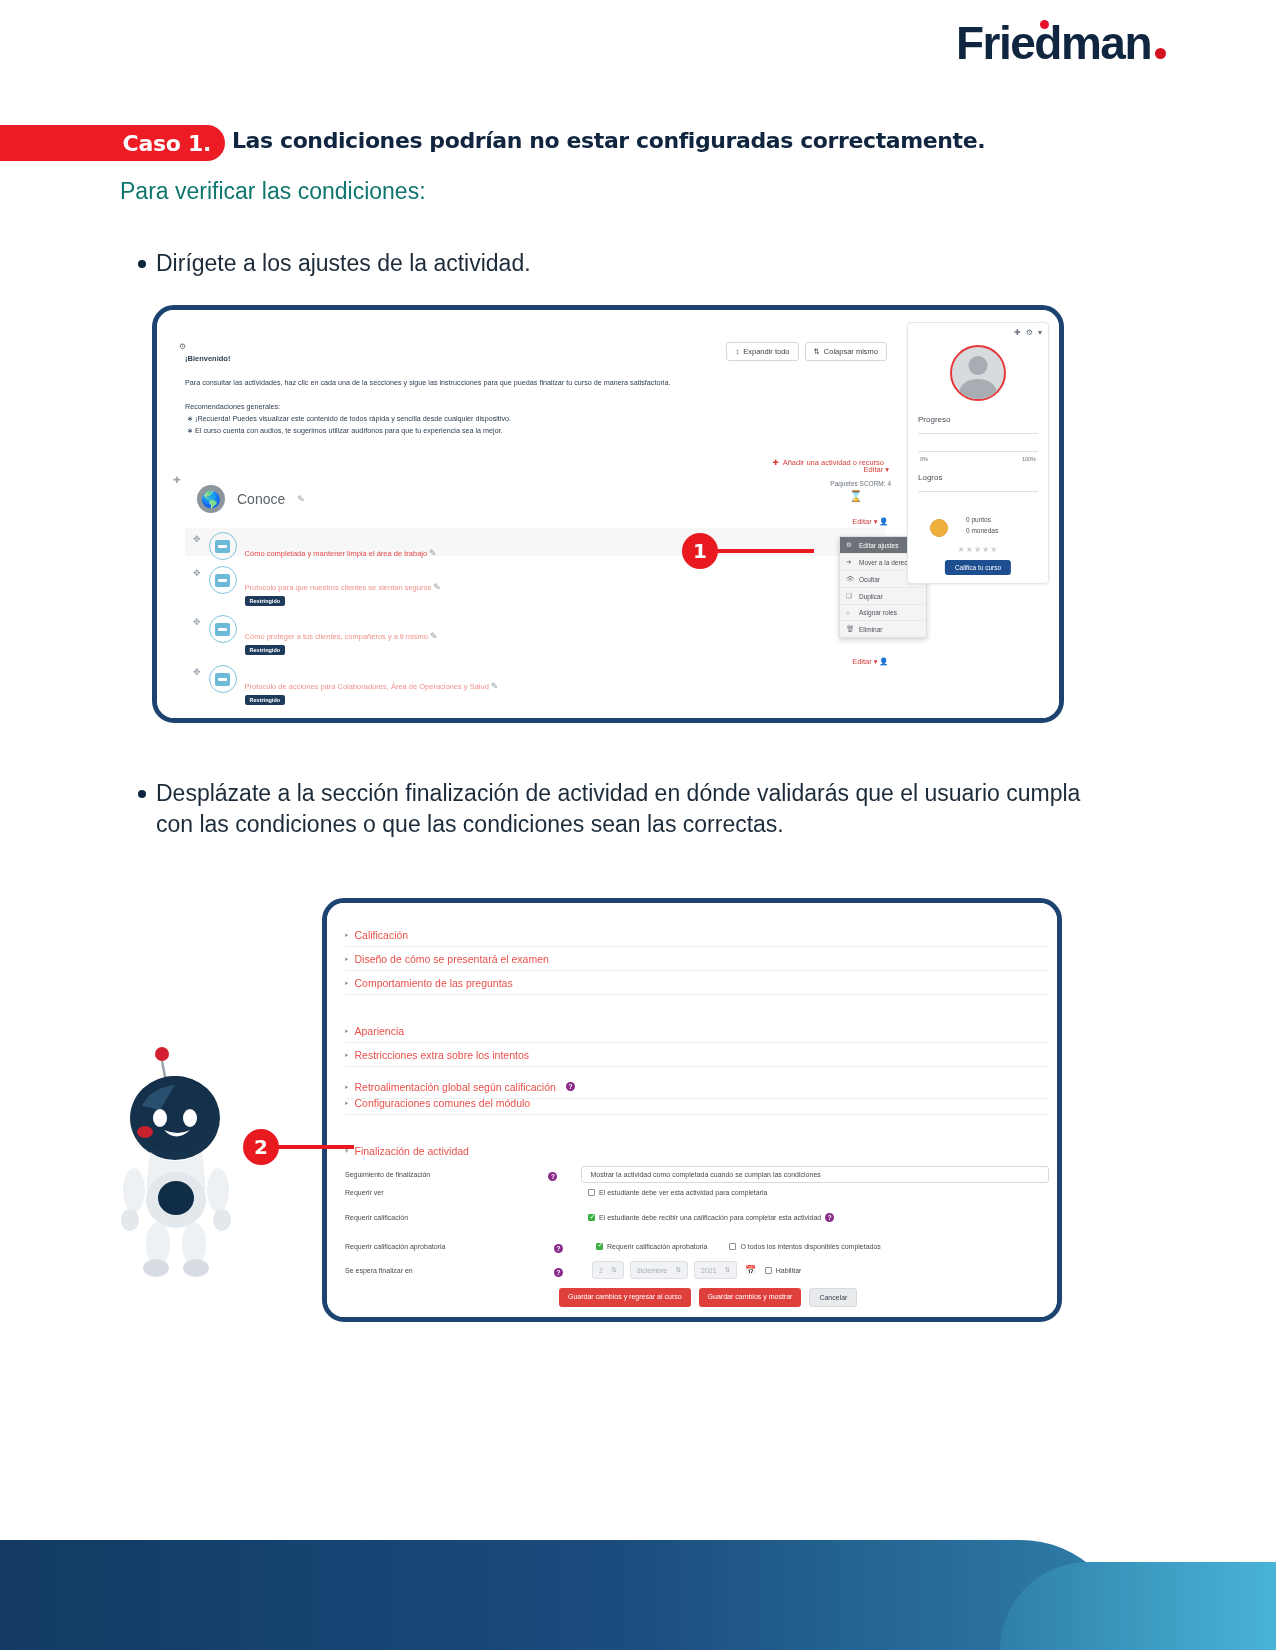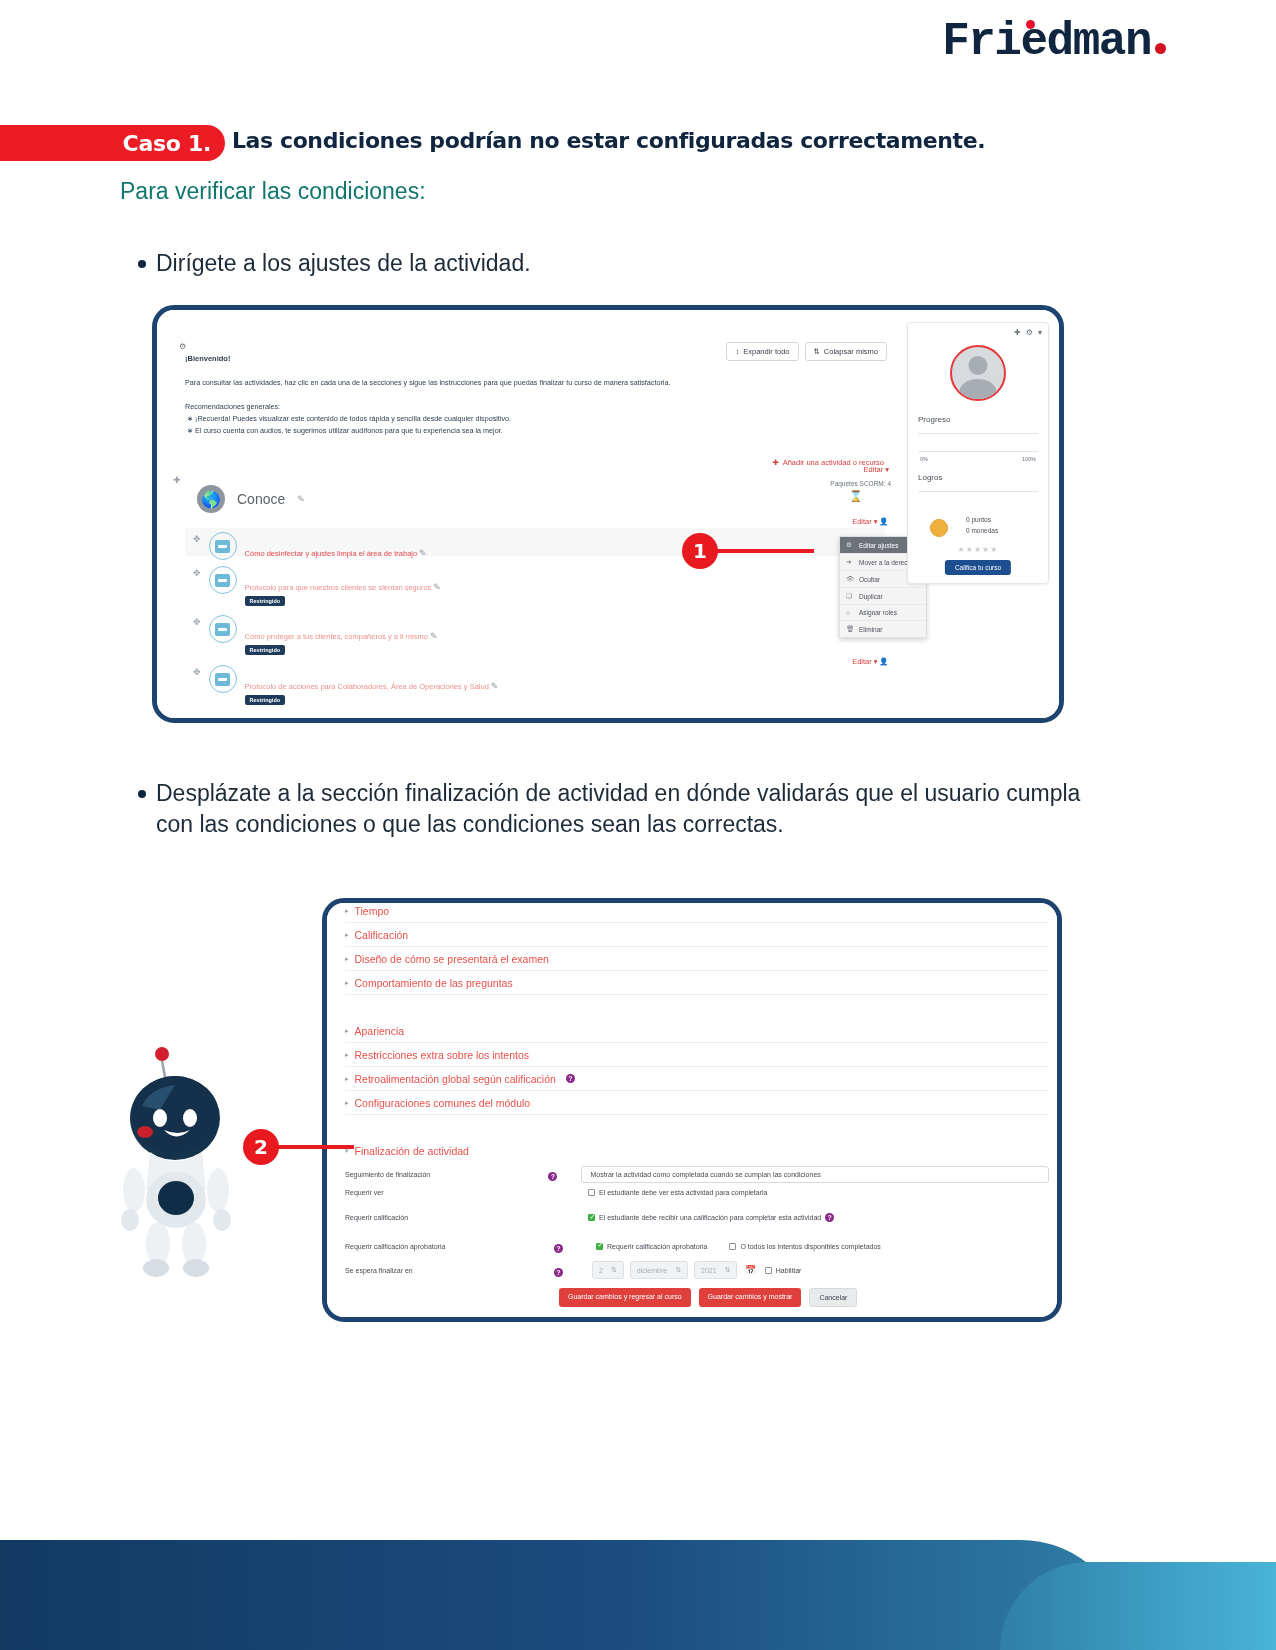--- a/index.html
+++ b/index.html
@@ -7,21 +7,21 @@
   body {
     font-family: "Liberation Sans", sans-serif;
     background: #ffffff;
     position: relative;
     overflow: hidden;
   }
 
   
   .brand-logo {
     position: absolute; top: 16px; right: 110px;
-    font-family: Liberation Mono, monospace;
+    font-family: Liberation Sans, sans-serif;
     font-size: 46px; font-weight: 700; letter-spacing: -1.5px;
     color: #10253f;
     display: flex; align-items: baseline;
   }
   .brand-logo .dot-i {
     position: absolute; left: 84px; top: 4px;
     width: 9px; height: 9px; border-radius: 50%; background: #e8112d;
   }
   .brand-logo .dot-end {
     display: inline-block; width: 11px; height: 11px; border-radius: 50%;
@@ -309,21 +309,21 @@
     <div class="m-hourglass">⌛</div>
 
     <div class="m-row-hl"></div>
 
     <div class="m-act" style="top:222px">
       <span class="handle">✥</span>
       <span class="sicon">
           <span class="box"></span>
         </span>
       <span class="body">
-        <span class="aname active">Cómo desinfectar y ajustes limpia el área de trabajo</span>
+        <span class="aname active">Cómo completada y mantener limpia el área de trabajo</span>
         <span class="m-pencil">✎</span>
       </span>
     </div>
 
     <div class="m-act" style="top:256px">
       <span class="handle">✥</span>
       <span class="sicon">
           <span class="box"></span>
         </span>
       <span class="body">
@@ -421,45 +421,41 @@
 <div class="callout-num" id="callout1">1</div>
 
 <div class="bullet" id="bullet2">
   <span class="dot"></span>
   <span class="btext">Desplázate a la sección finalización de actividad en dónde validarás que el usuario cumpla con las condiciones o que las condiciones sean las correctas.</span>
 </div>
 
 <div class="shot frame2">
   <div class="frame2-inner">
 
-    <div class="f2-row" style="top:-4px">
-      <span class="caret">▸</span>
-      <span class="lbl">Tiempo</span>
-    </div>
     <div class="f2-row" style="top:20px">
       <span class="caret">▸</span>
       <span class="lbl">Calificación</span>
     </div>
     <div class="f2-row" style="top:44px">
       <span class="caret">▸</span>
       <span class="lbl">Diseño de cómo se presentará el examen</span>
     </div>
     <div class="f2-row" style="top:68px">
       <span class="caret">▸</span>
       <span class="lbl">Comportamiento de las preguntas</span>
     </div>
     <div class="f2-row" style="top:116px">
       <span class="caret">▸</span>
       <span class="lbl">Apariencia</span>
     </div>
     <div class="f2-row" style="top:140px">
       <span class="caret">▸</span>
       <span class="lbl">Restricciones extra sobre los intentos</span>
     </div>
-    <div class="f2-row" style="top:164px">
+    <div class="f2-row" style="top:172px">
       <span class="caret">▸</span>
       <span class="lbl">Retroalimentación global según calificación</span>
       <span class="f2-help">?</span>
     </div>
     <div class="f2-row" style="top:188px">
       <span class="caret">▸</span>
       <span class="lbl">Configuraciones comunes del módulo</span>
     </div>
     <div class="f2-row" style="top:236px; border-bottom:none">
       <span class="caret">▾</span>

